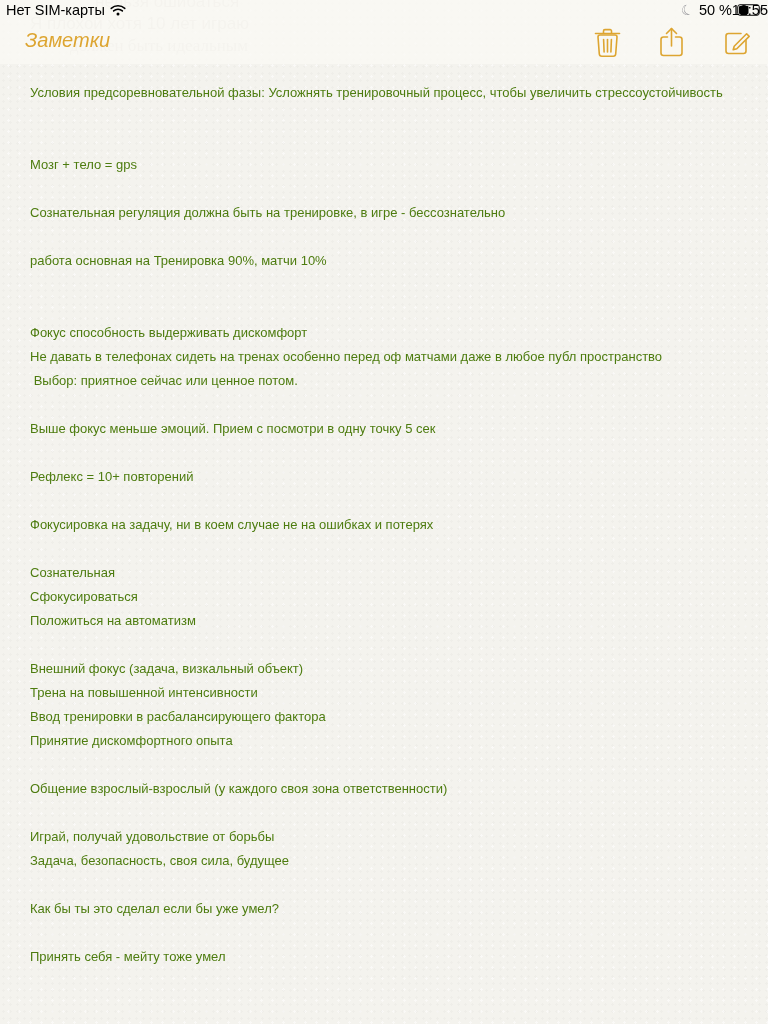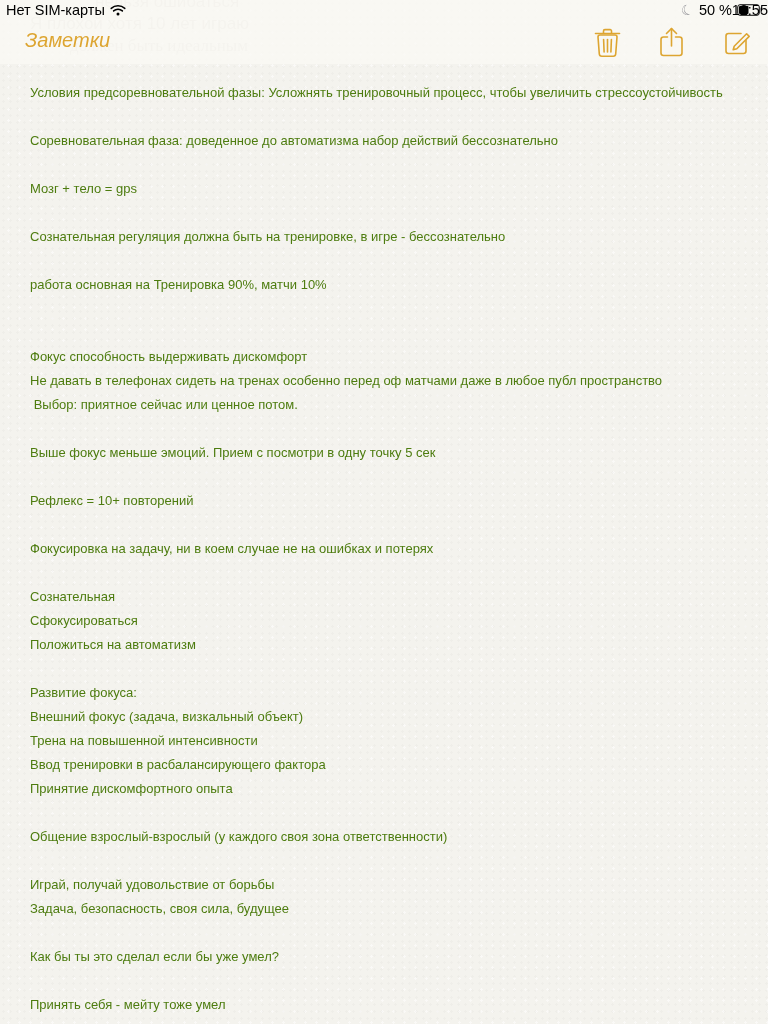--- a/index.html
+++ b/index.html
@@ -116,21 +116,20 @@
             </g>
           </svg>
         </button>
       </div>
     </div>
   </div>
 
   <div class="note-body">
       <div class="note-line">Условия предсоревновательной фазы: Усложнять тренировочный процесс, чтобы увеличить стрессоустойчивость</div>
       <div class="note-line">&nbsp;</div>
-      <div class="note-line">Соревновательная фаза: доведенное до автоматизма набор действий бессознательно</div>
       <div class="note-line">&nbsp;</div>
       <div class="note-line">Мозг + тело = gps</div>
       <div class="note-line">&nbsp;</div>
       <div class="note-line">Сознательная регуляция должна быть на тренировке, в игре - бессознательно</div>
       <div class="note-line">&nbsp;</div>
       <div class="note-line">работа основная на Тренировка 90%, матчи 10%</div>
       <div class="note-line">&nbsp;</div>
       <div class="note-line">&nbsp;</div>
       <div class="note-line">Фокус способность выдерживать дискомфорт</div>
       <div class="note-line">Не давать в телефонах сидеть на тренах особенно перед оф матчами даже в любое публ пространство</div>
@@ -139,21 +138,20 @@
       <div class="note-line">Выше фокус меньше эмоций. Прием с посмотри в одну точку 5 сек</div>
       <div class="note-line">&nbsp;</div>
       <div class="note-line">Рефлекс = 10+ повторений</div>
       <div class="note-line">&nbsp;</div>
       <div class="note-line">Фокусировка на задачу, ни в коем случае не на ошибках и потерях</div>
       <div class="note-line">&nbsp;</div>
       <div class="note-line">Сознательная</div>
       <div class="note-line">Сфокусироваться</div>
       <div class="note-line">Положиться на автоматизм</div>
       <div class="note-line">&nbsp;</div>
-      <div class="note-line">Развитие фокуса:</div>
       <div class="note-line">Внешний фокус (задача, визкальный объект)</div>
       <div class="note-line">Трена на повышенной интенсивности</div>
       <div class="note-line">Ввод тренировки в расбалансирующего фактора</div>
       <div class="note-line">Принятие дискомфортного опыта</div>
       <div class="note-line">&nbsp;</div>
       <div class="note-line">Общение взрослый-взрослый (у каждого своя зона ответственности)</div>
       <div class="note-line">&nbsp;</div>
       <div class="note-line">Играй, получай удовольствие от борьбы</div>
       <div class="note-line">Задача, безопасность, своя сила, будущее</div>
       <div class="note-line">&nbsp;</div>

